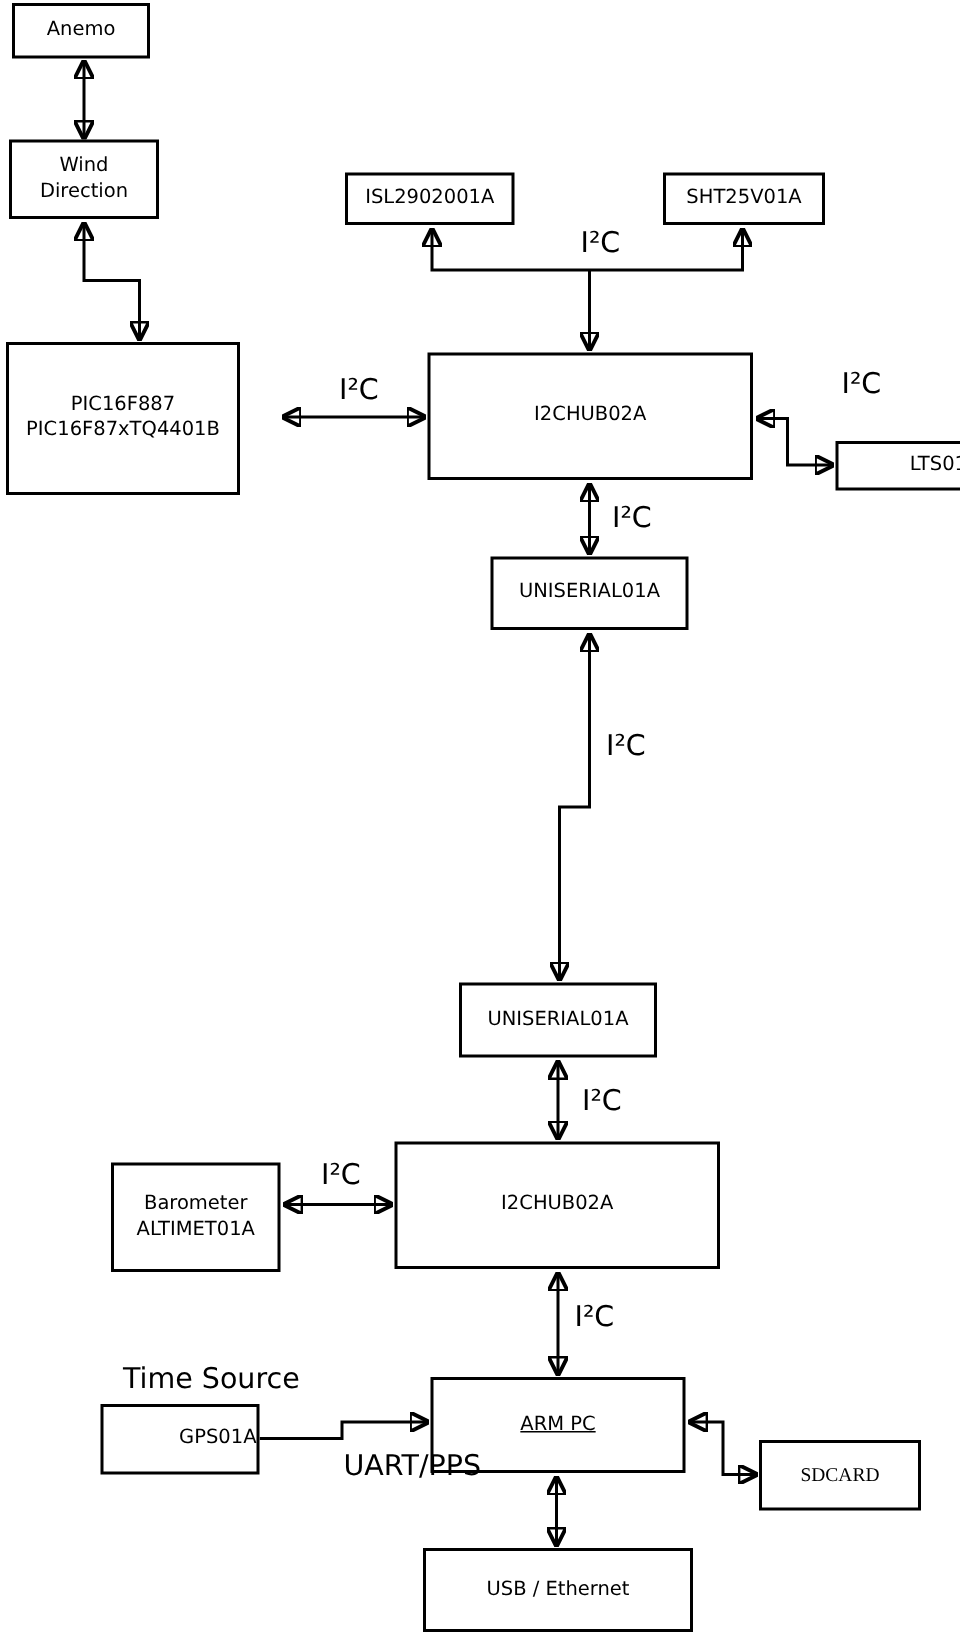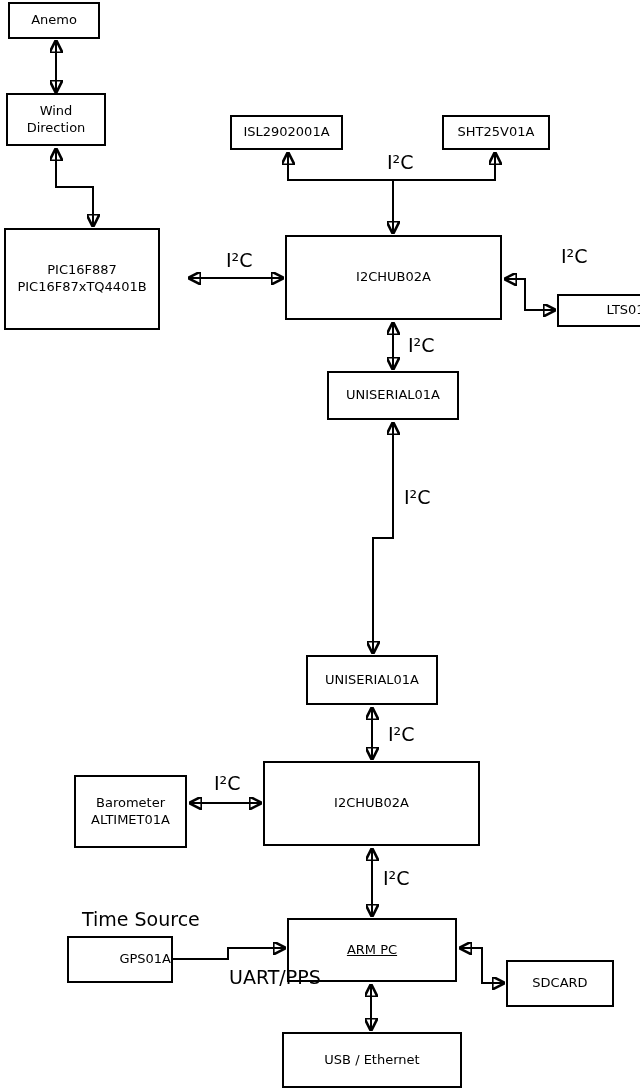--- a/index.html
+++ b/index.html
@@ -120,21 +120,21 @@
   </div>
 
   <div class="node" style="left:67px; top:936px; width:106px; height:47px;justify-content:flex-end;">
     <span>GPS01A</span>
   </div>
 
   <div class="node" style="left:287px; top:918px; width:170px; height:64px;text-decoration:underline;">
     <span>ARM PC</span>
   </div>
 
-  <div class="node" style="left:506px; top:960px; width:108px; height:47px;">
+  <div class="node" style="left:506px; top:960px; width:108px; height:47px;font-family:Liberation Serif, serif;">
     <span>SDCARD</span>
   </div>
 
   <div class="node" style="left:282px; top:1032px; width:180px; height:56px;">
     <span>USB / Ethernet</span>
   </div>
 
   <span class="edge-label" style="left:387px; top:151px;">I²C</span>
 
   <span class="edge-label" style="left:226px; top:249px;">I²C</span>

